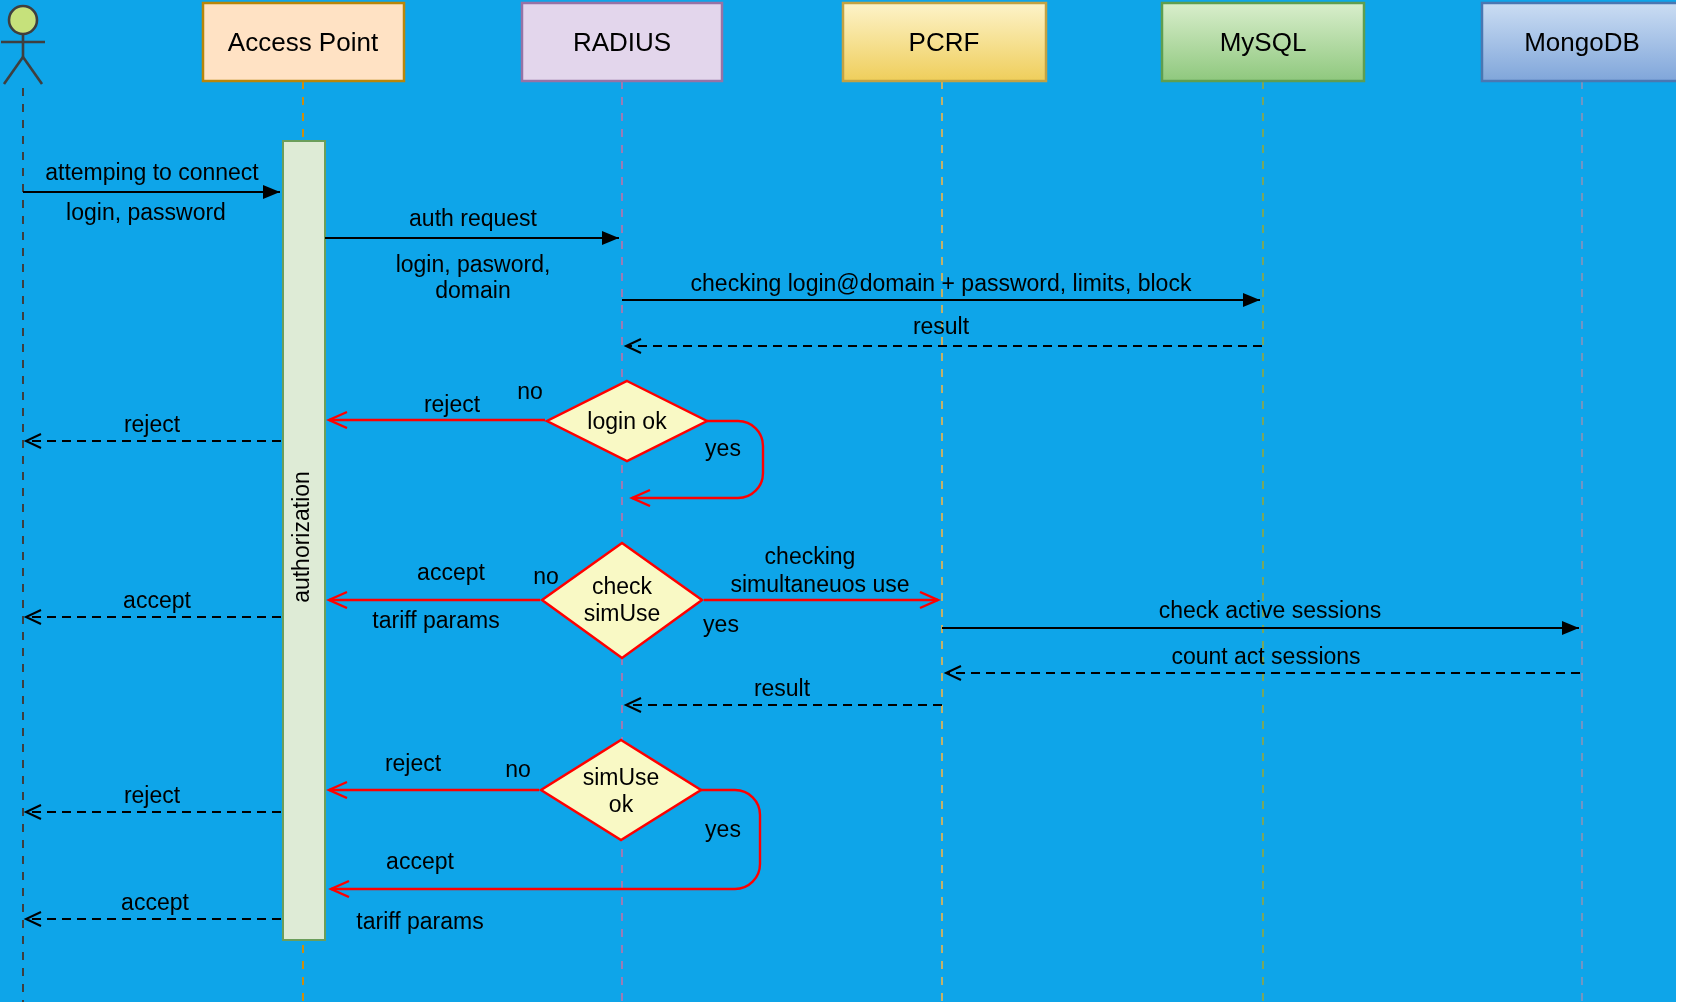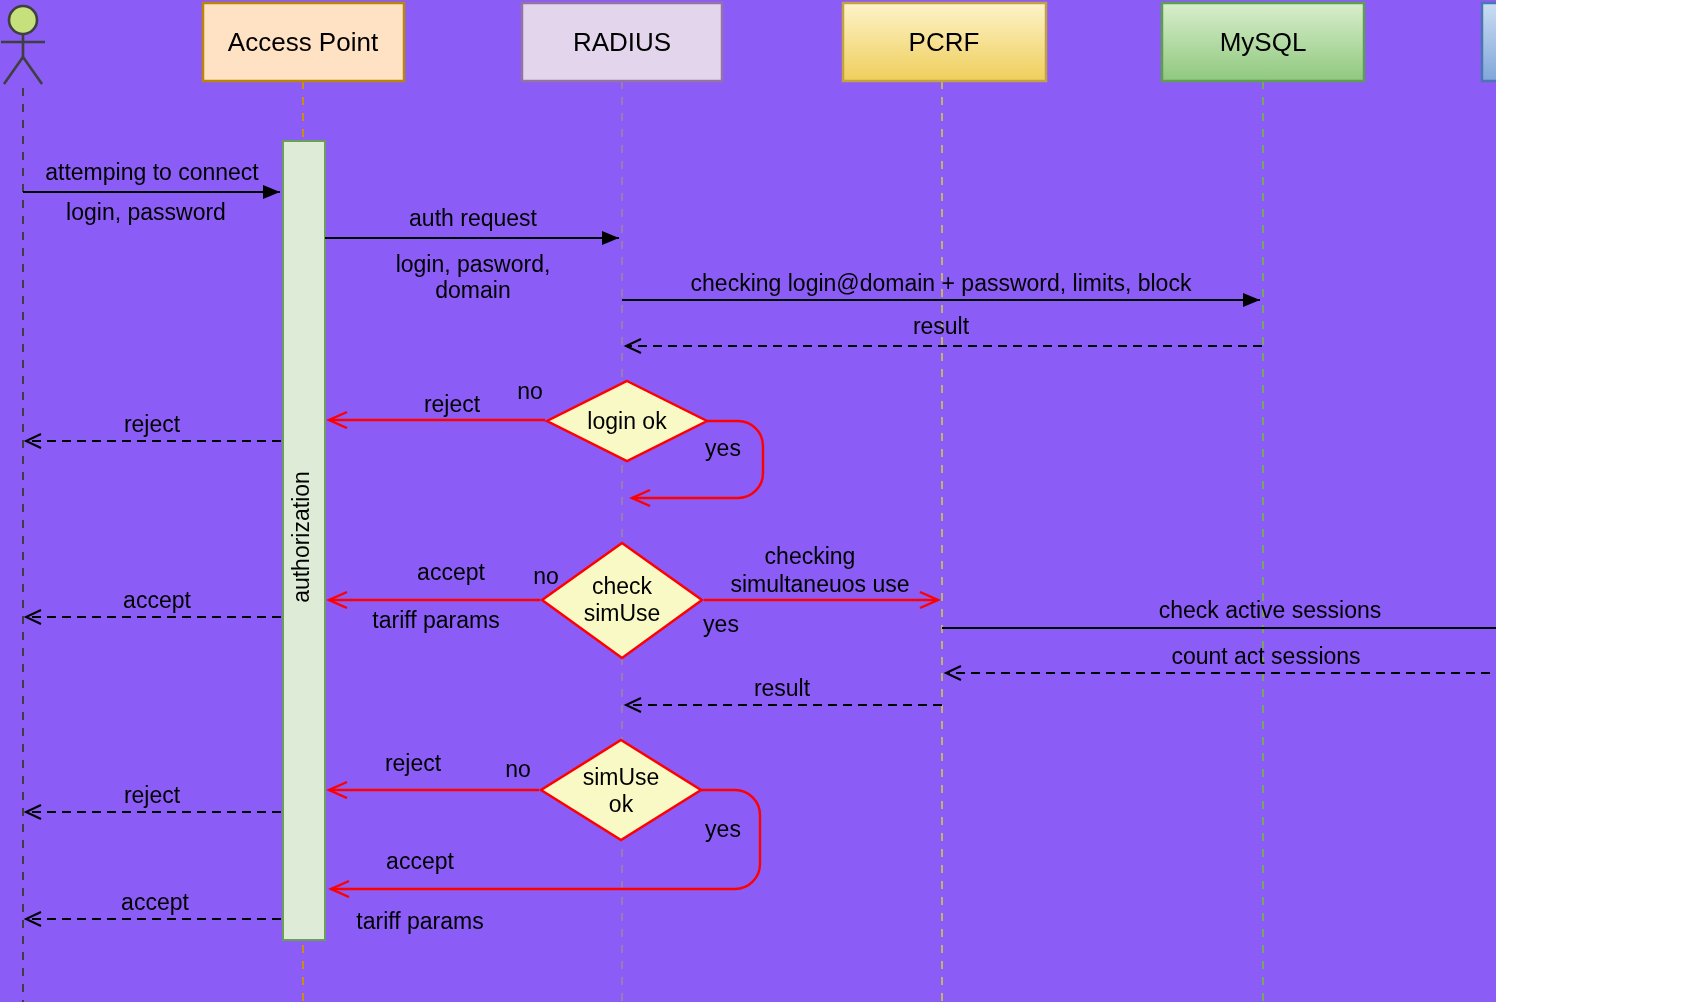--- a/index.html
+++ b/index.html
@@ -1,16 +1,16 @@
 <!DOCTYPE html>
 <html><head>
 <meta charset="utf-8">
 <style>
   html,body{margin:0;padding:0;background:#ffffff;}
-  #canvas{position:relative;width:1496px;height:1002px;background:#8b5cf6;overflow:hidden;
+  #canvas{position:relative;width:1676px;height:1002px;background:#0ea5e9;overflow:hidden;
           font-family:"Liberation Sans", sans-serif;}
   svg{display:block;}
   text{font-family:"Liberation Sans", sans-serif;fill:#000000;}
   .msg{font-size:23px;}
   .part{font-size:26px;}
 </style>
 </head>
 <body>
 
 <div id="canvas">

